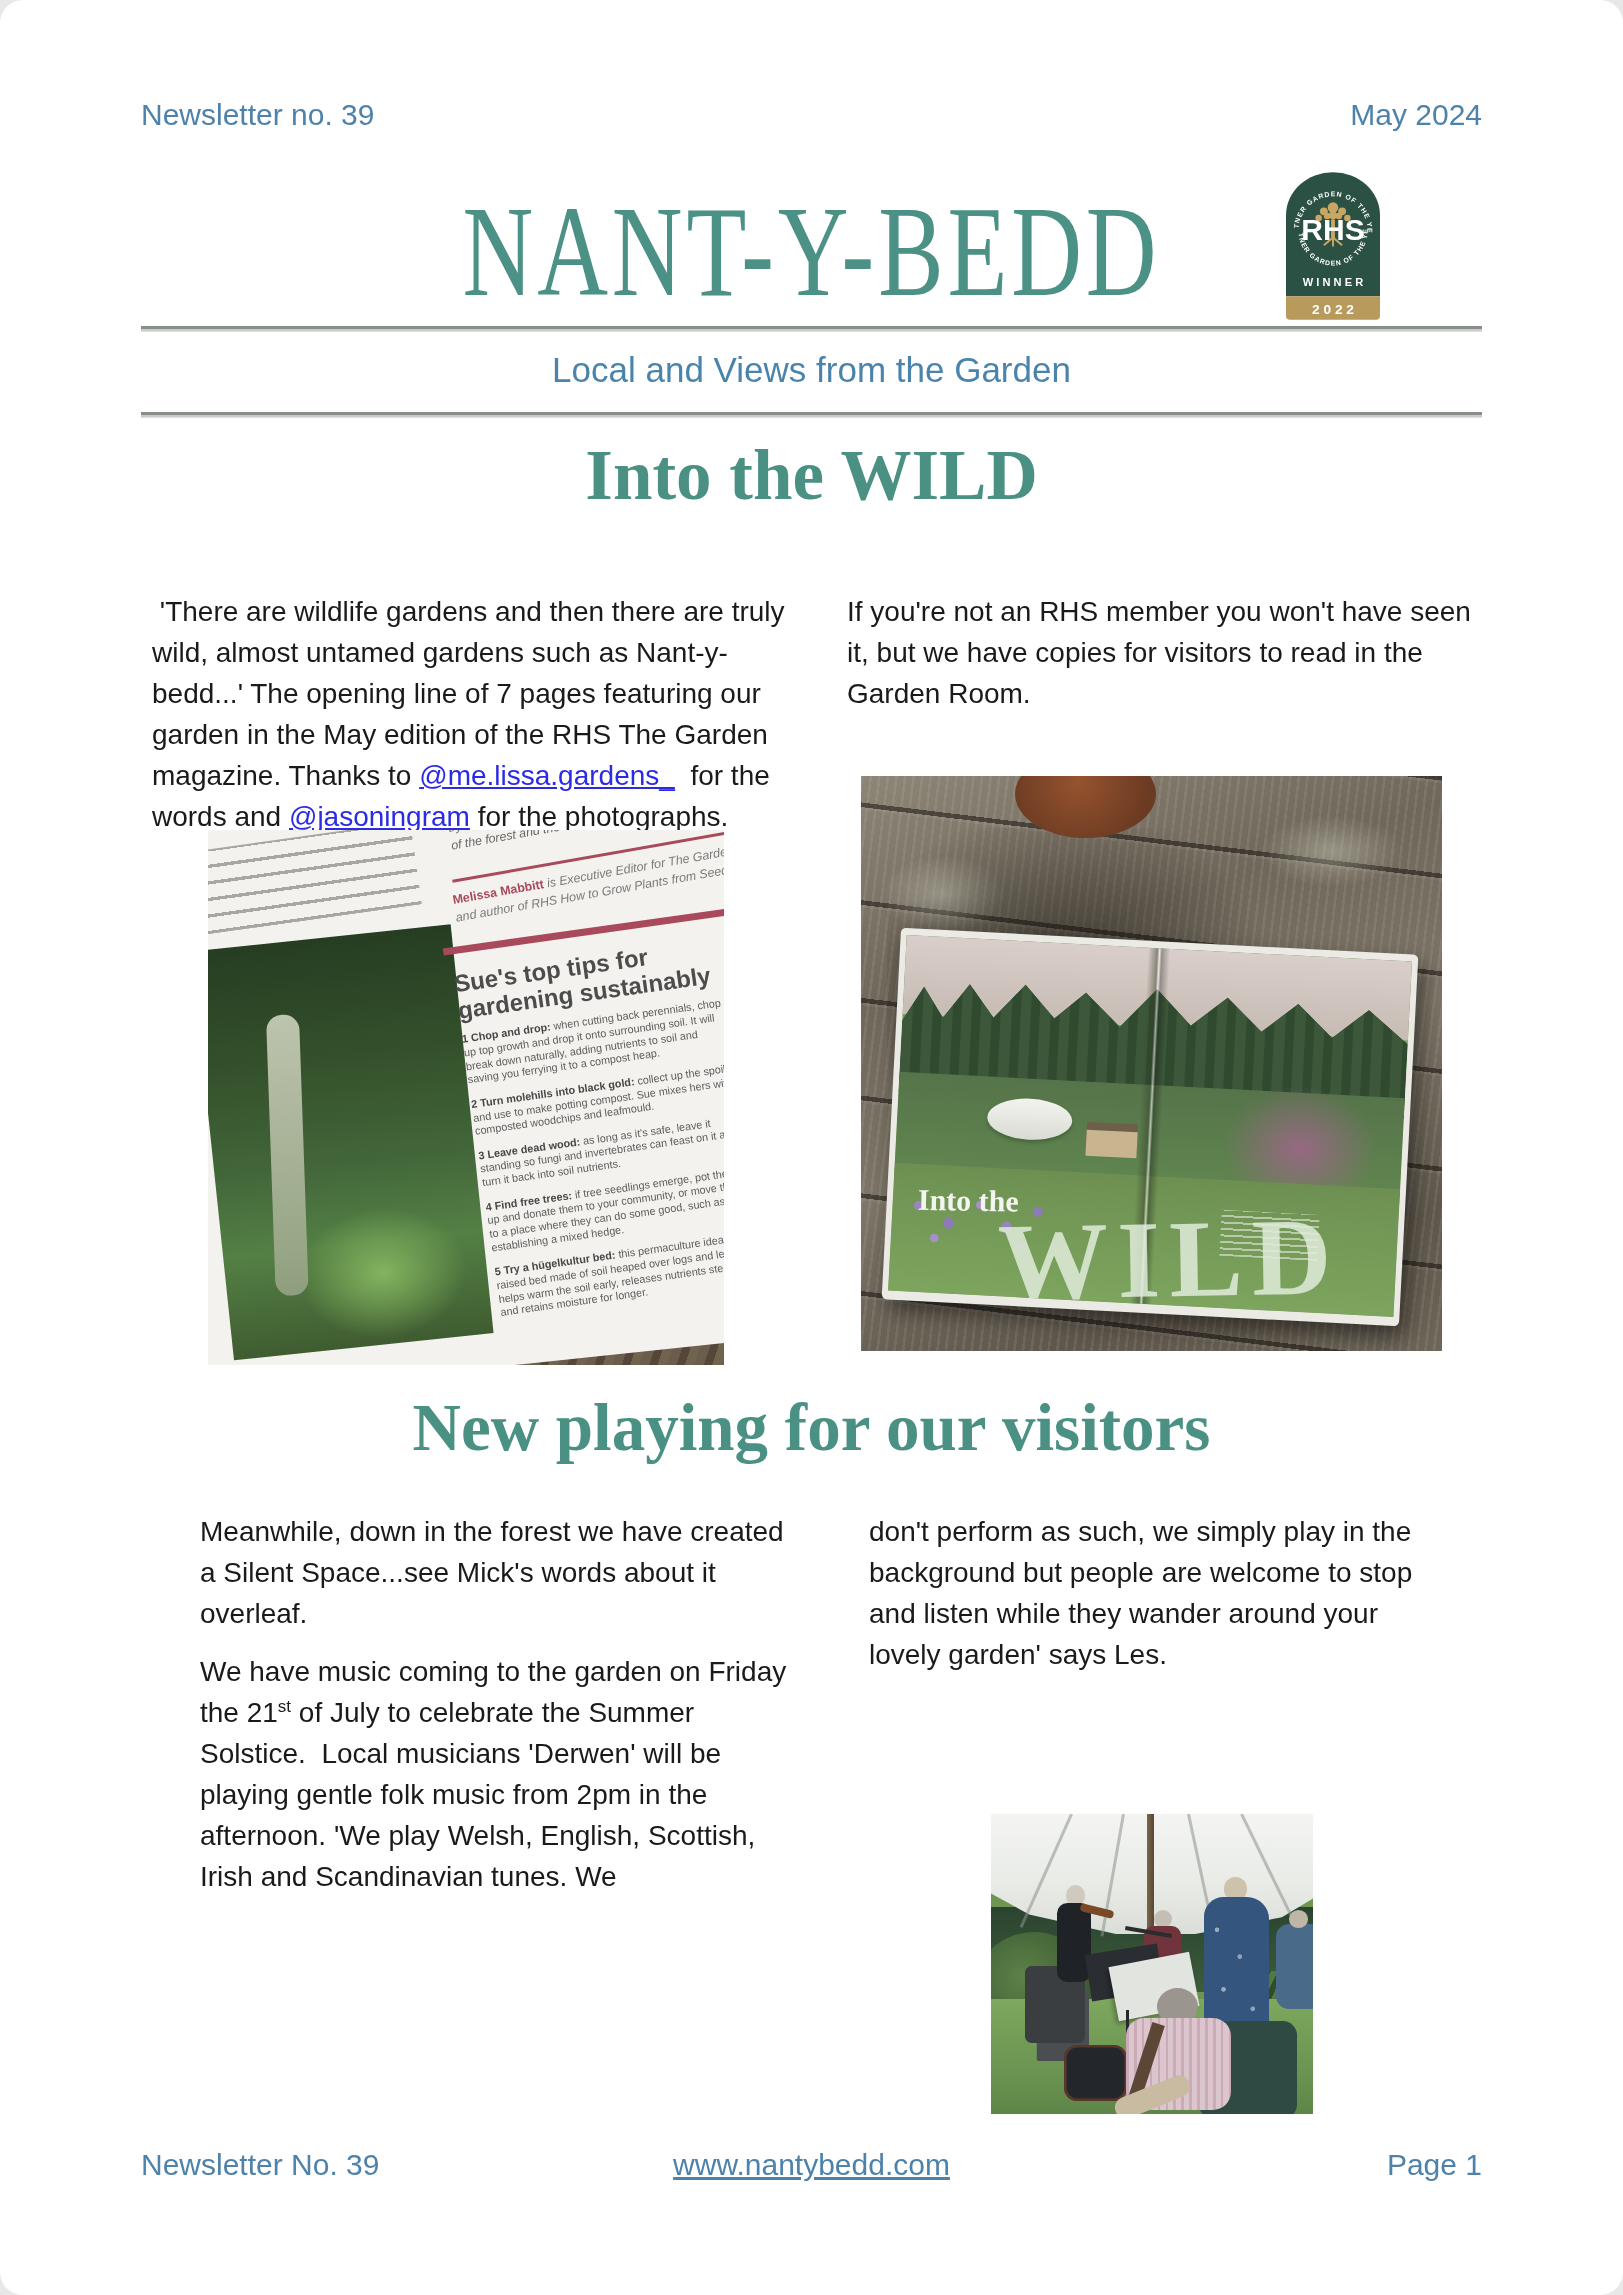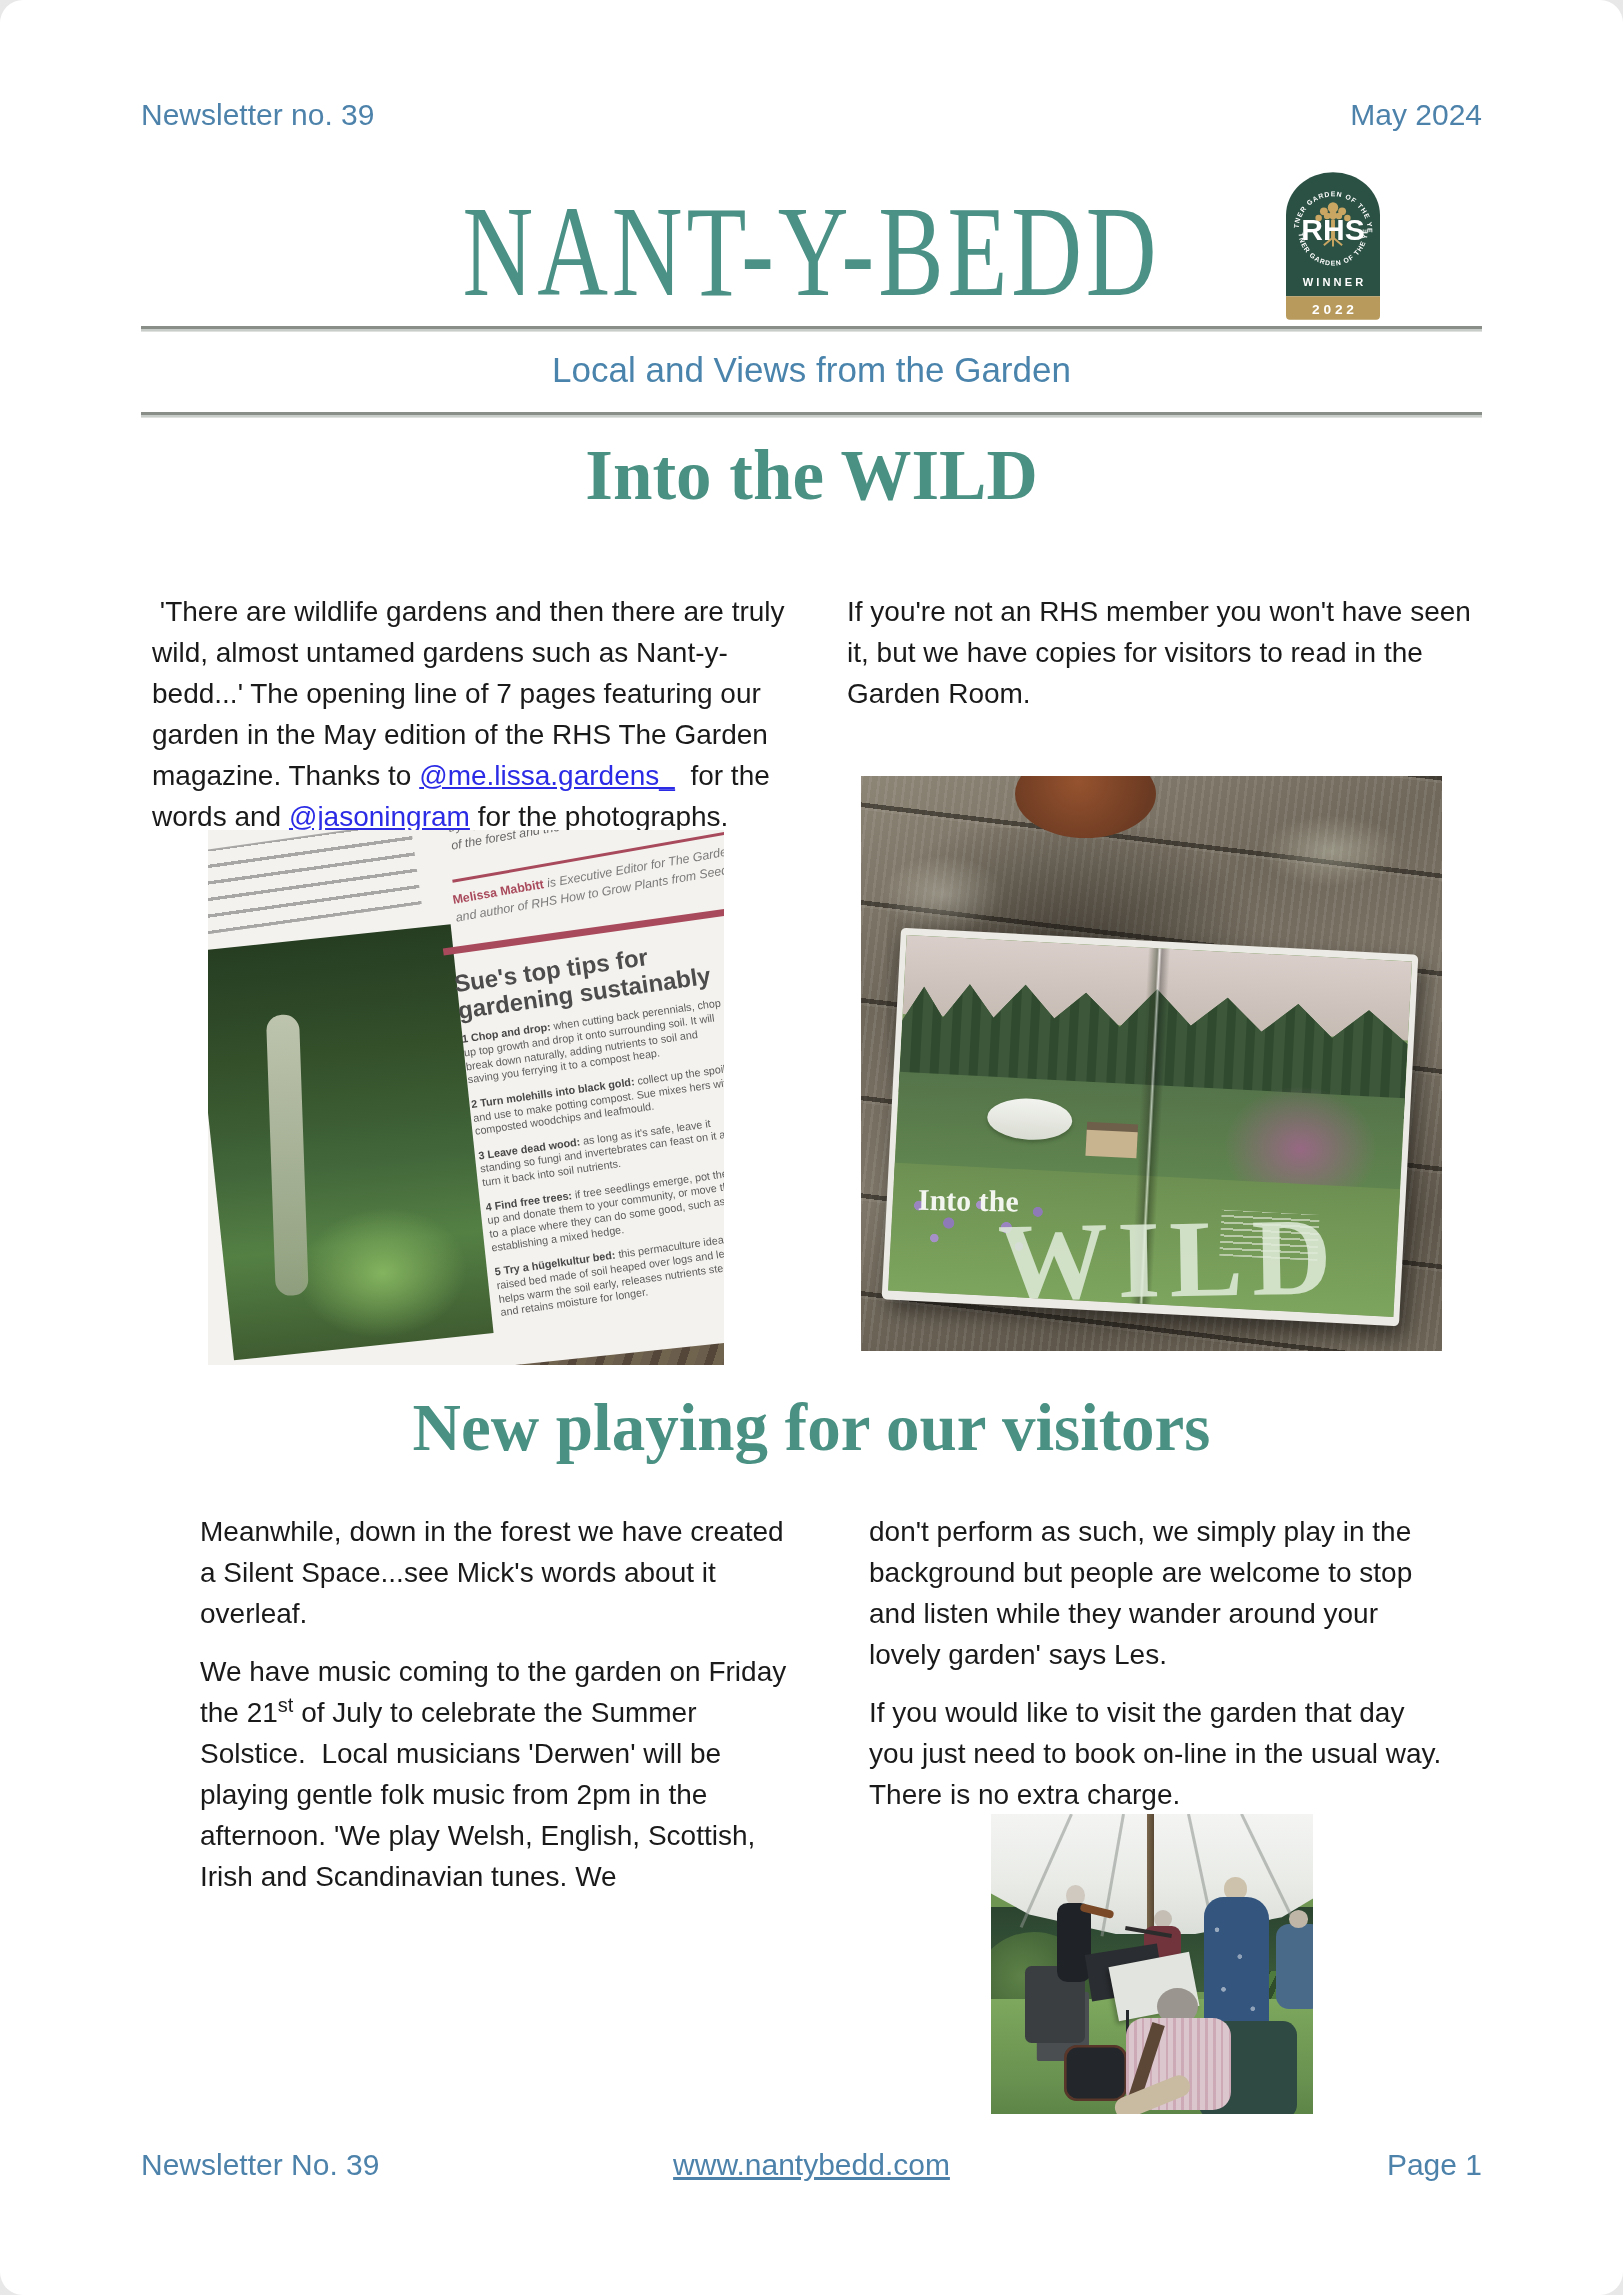--- a/index.html
+++ b/index.html
@@ -24,21 +24,21 @@
   .hWild{top:435px;font-size:71px;}
   .hDelights{top:1389px;font-size:67px;}
   
   .cols{position:absolute;display:flex;font-size:28px;line-height:41px;color:#1a1a1a;}
   .cols p{margin:12px 0 17px 0;white-space:pre-wrap;}
   .cols1{top:579px;left:152px;width:1323px;}
   .cols1 .c1{width:658px;margin-right:37px;} .cols1 .c2{flex:1;}
   .cols2{top:1499px;left:200px;width:1249px;}
   .cols2 .c1{width:593px;margin-right:76px;} .cols2 .c2{width:580px;}
   a.blink{color:#2b2be6;text-decoration:underline;cursor:pointer;}
-  sup{font-size:20px;line-height:0;}
+  sup{font-size:17px;line-height:0;}
   
   .badge{position:absolute;left:1286px;top:168px;}
   
   .photoL{position:absolute;left:208px;top:830px;width:516px;height:535px;overflow:hidden;background:#d8d4cc;}
   .plWood{position:absolute;left:-52px;bottom:-98px;width:655px;height:216px;transform:rotate(-7deg);
           background:repeating-linear-gradient(115deg,#6a5d4c 0 9.2px,#54473a 9.2px 17px,#71644f 17px 26px),
           linear-gradient(#5e5145,#4a3f35);}
   .plEdge{position:absolute;left:-19.6px;top:497px;width:406px;height:22px;background:linear-gradient(#39403b,#20251f);
           transform:rotate(-5deg);}
   .plPage{position:absolute;left:-31px;top:-38px;width:589px;height:576px;background:#f4f2ee;
@@ -267,21 +267,20 @@
 
   <div class="bigHead hDelights">New playing for our visitors</div>
 
   <div class="cols cols2">
     <div class="c1">
       <p>Meanwhile, down in the forest we have created a Silent Space...see Mick's words about it overleaf.</p>
       <p><span>We have music coming to the garden on Friday the 21</span><sup>st</sup><span> of July to celebrate the Summer Solstice.  Local musicians 'Derwen' will be playing gentle folk music from 2pm in the afternoon. 'We play Welsh, English, Scottish, Irish and Scandinavian tunes. We</span></p>
     </div>
     <div class="c2">
       <p>don't perform as such, we simply play in the background but people are welcome to stop and listen while they wander around your lovely garden' says Les.</p>
-      <p>If you would like to visit the garden that day you just need to book on-line in the usual way.  There is no extra charge.</p>
     </div>
   </div>
 
   <div class="photoB">
     <div class="pbHill"></div>
     <div class="pbCanopy"></div>
     <div class="pbSeam" style="left:79px;top:0;transform:rotate(24deg);"></div>
     <div class="pbSeam" style="left:131px;top:0;transform:rotate(10deg);"></div>
     <div class="pbSeam" style="left:196px;top:0;transform:rotate(-12deg);"></div>
     <div class="pbSeam" style="left:249px;top:0;transform:rotate(-26deg);"></div>

